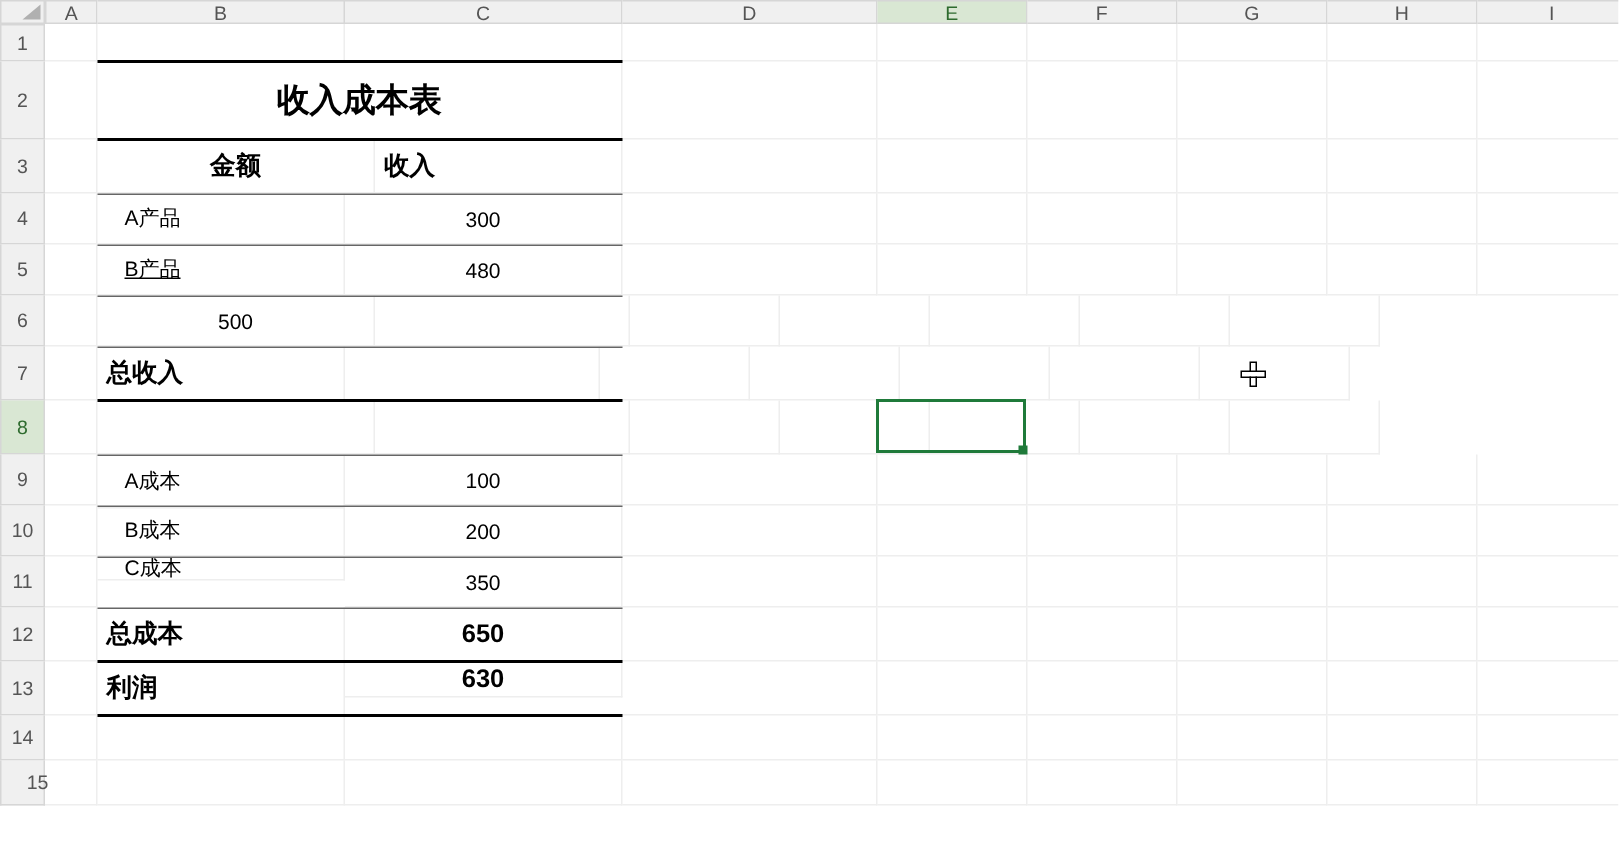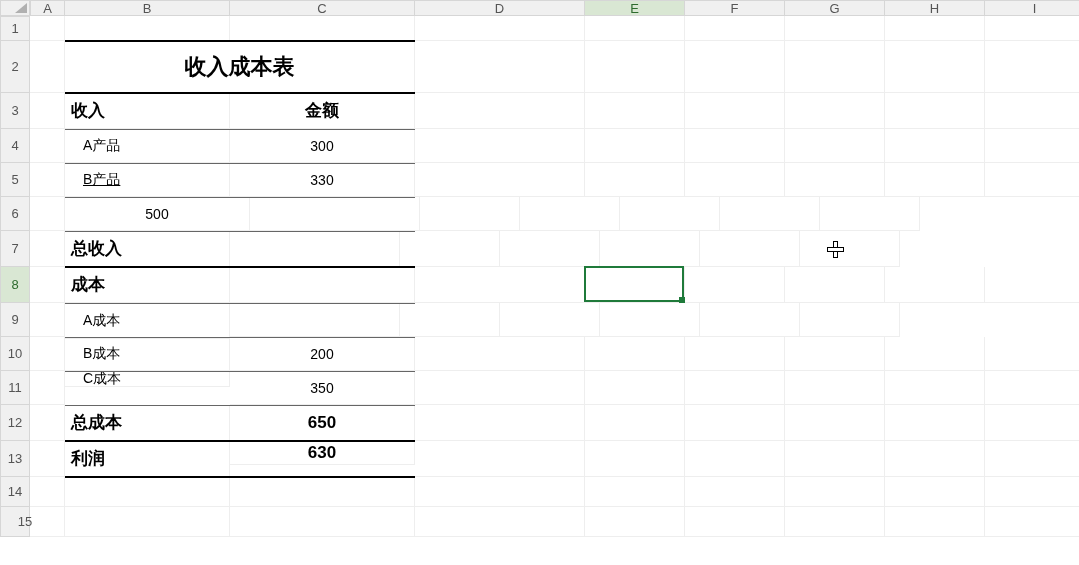--- a/index.html
+++ b/index.html
@@ -209,22 +209,22 @@
     <div class="cell" style="width: 170px; height: 52px;"></div>
         <div class="cell" style="width: 100px; height: 52px;"></div>
         <div class="cell" style="width: 100px; height: 52px;"></div>
         <div class="cell" style="width: 100px; height: 52px;"></div>
         <div class="cell" style="width: 100px; height: 52px;"></div>
         <div class="cell" style="width: 100px; height: 52px;"></div>
       </div>
 
     <div class="gridrow" style="height: 36px;">
       <div class="cell" style="height: 36px; width: 35px;"></div>
+      <div class="cell bold center" style="font-size: 17px; height: 36px; width: 185px;">金额</div>
       <div class="cell bold" style="font-size: 17px; height: 36px; width: 165px;">收入</div>
-      <div class="cell bold center" style="font-size: 17px; height: 36px; width: 185px;">金额</div>
     <div class="cell" style="width: 170px; height: 36px;"></div>
         <div class="cell" style="width: 100px; height: 36px;"></div>
         <div class="cell" style="width: 100px; height: 36px;"></div>
         <div class="cell" style="width: 100px; height: 36px;"></div>
         <div class="cell" style="width: 100px; height: 36px;"></div>
         <div class="cell" style="width: 100px; height: 36px;"></div>
       </div>
 
     <div class="gridrow" style="height: 34px;">
       <div class="cell" style="height: 34px; width: 35px;"></div>
@@ -233,21 +233,21 @@
     <div class="cell" style="width: 170px; height: 34px;"></div>
         <div class="cell" style="width: 100px; height: 34px;"></div>
         <div class="cell" style="width: 100px; height: 34px;"></div>
         <div class="cell" style="width: 100px; height: 34px;"></div>
         <div class="cell" style="width: 100px; height: 34px;"></div>
         <div class="cell" style="width: 100px; height: 34px;"></div>
       </div>
     <div class="gridrow" style="height: 34px;">
       <div class="cell" style="height: 34px; width: 35px;"></div>
       <div class="cell indent" style="height: 34px; width: 165px; text-decoration: underline;">B产品</div>
-      <div class="cell center" style="height: 34px; width: 185px;">330</div>
+      <div class="cell center" style="height: 34px; width: 185px;">480</div>
     <div class="cell" style="width: 170px; height: 34px;"></div>
         <div class="cell" style="width: 100px; height: 34px;"></div>
         <div class="cell" style="width: 100px; height: 34px;"></div>
         <div class="cell" style="width: 100px; height: 34px;"></div>
         <div class="cell" style="width: 100px; height: 34px;"></div>
         <div class="cell" style="width: 100px; height: 34px;"></div>
       </div>
     <div class="gridrow" style="height: 34px;">
       <div class="cell" style="height: 34px; width: 35px;"></div>
       <div class="cell center" style="height: 34px; width: 185px;">500</div>
@@ -265,33 +265,33 @@
     <div class="cell" style="width: 170px; height: 36px;"></div>
         <div class="cell" style="width: 100px; height: 36px;"></div>
         <div class="cell" style="width: 100px; height: 36px;"></div>
         <div class="cell" style="width: 100px; height: 36px;"></div>
         <div class="cell" style="width: 100px; height: 36px;"></div>
         <div class="cell" style="width: 100px; height: 36px;"></div>
       </div>
 
     <div class="gridrow" style="height: 36px;">
       <div class="cell" style="height: 36px; width: 35px;"></div>
-      <div class="cell bold" style="font-size: 17px; height: 36px; width: 165px;">成本</div>
       <div class="cell center" style="height: 36px; width: 185px;"></div>
     <div class="cell" style="width: 170px; height: 36px;"></div>
         <div class="cell" style="width: 100px; height: 36px;"></div>
         <div class="cell" style="width: 100px; height: 36px;"></div>
         <div class="cell" style="width: 100px; height: 36px;"></div>
         <div class="cell" style="width: 100px; height: 36px;"></div>
         <div class="cell" style="width: 100px; height: 36px;"></div>
       </div>
 
     <div class="gridrow" style="height: 34px;">
       <div class="cell" style="height: 34px; width: 35px;"></div>
       <div class="cell indent" style="height: 36px; width: 165px;">A成本</div>
+      <div class="cell center" style="height: 34px; width: 185px;">100</div>
     <div class="cell" style="width: 170px; height: 34px;"></div>
         <div class="cell" style="width: 100px; height: 34px;"></div>
         <div class="cell" style="width: 100px; height: 34px;"></div>
         <div class="cell" style="width: 100px; height: 34px;"></div>
         <div class="cell" style="width: 100px; height: 34px;"></div>
         <div class="cell" style="width: 100px; height: 34px;"></div>
       </div>
     <div class="gridrow" style="height: 34px;">
       <div class="cell" style="height: 34px; width: 35px;"></div>
       <div class="cell indent" style="height: 34px; width: 165px;">B成本</div>

